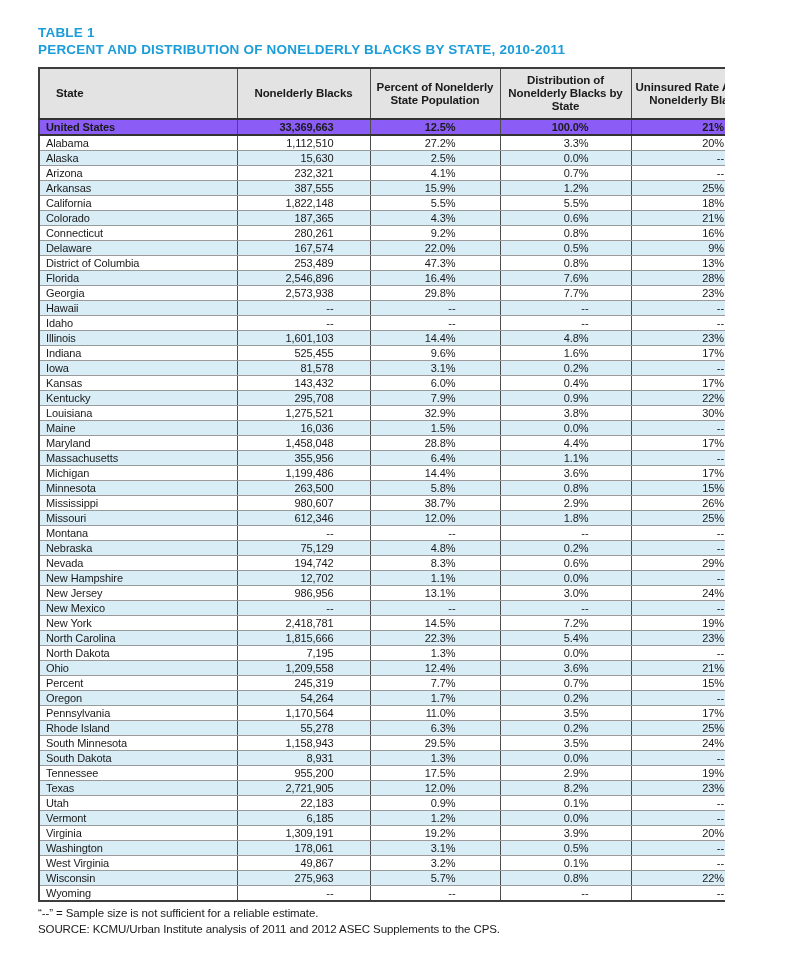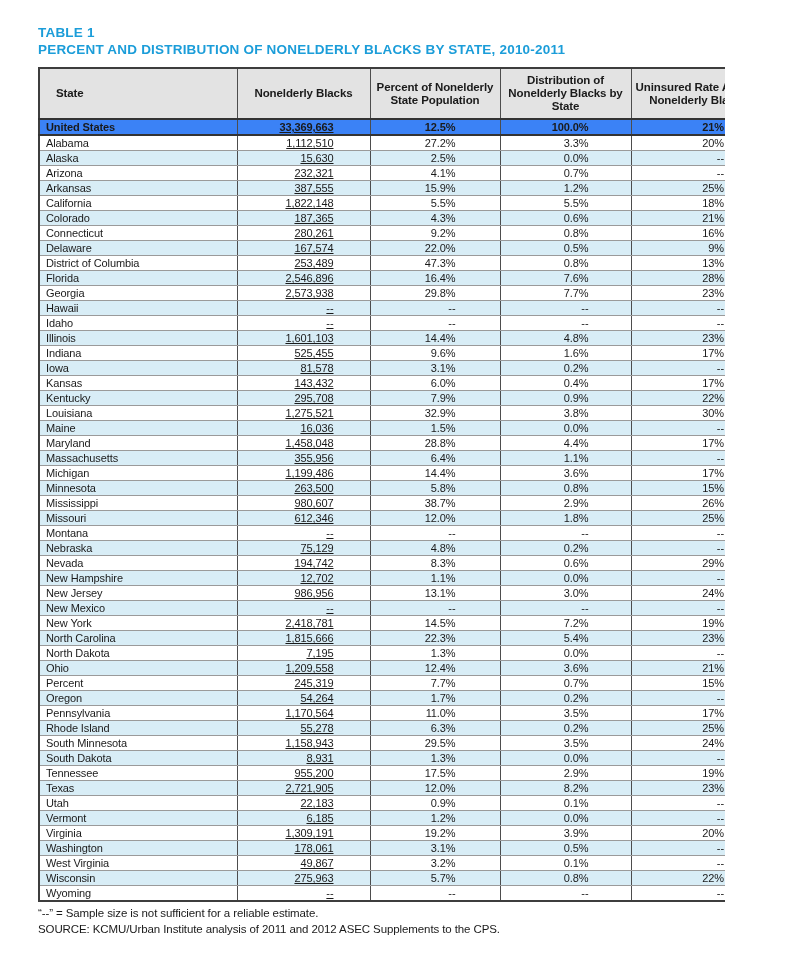--- a/index.html
+++ b/index.html
@@ -67,29 +67,29 @@
     white-space: nowrap;
     overflow: hidden;
     letter-spacing: -0.1px;
   }
   tbody td:first-child {
     border-left: none;
     text-align: left;
     padding-left: 6px;
   }
   tbody td.num { text-align: right; }
-  tbody td:nth-child(2) { padding-right: 36px; text-decoration: underline; }
+  tbody td:nth-child(2) { padding-right: 36px; }
   tbody td:nth-child(3) { padding-right: 44px; margin-top: 41px; }
   tbody td:nth-child(4) { padding-right: 42px; }
   tbody td:nth-child(5) { padding-right: 41px; }
 
   tbody tr.stripe td { background: #d8edf6; }
   tbody tr.us-row td {
     font-weight: bold;
-    background: #3b82f6;
+    background: #8b5cf6;
     border-bottom: 2px solid #333333;
   }
   .footnotes {
     margin-top: 3px;
   }
   .footnote-line {
     font-size: 11.5px;
     line-height: 16px;
     color: #1a1a1a;
     letter-spacing: -0.1px;

